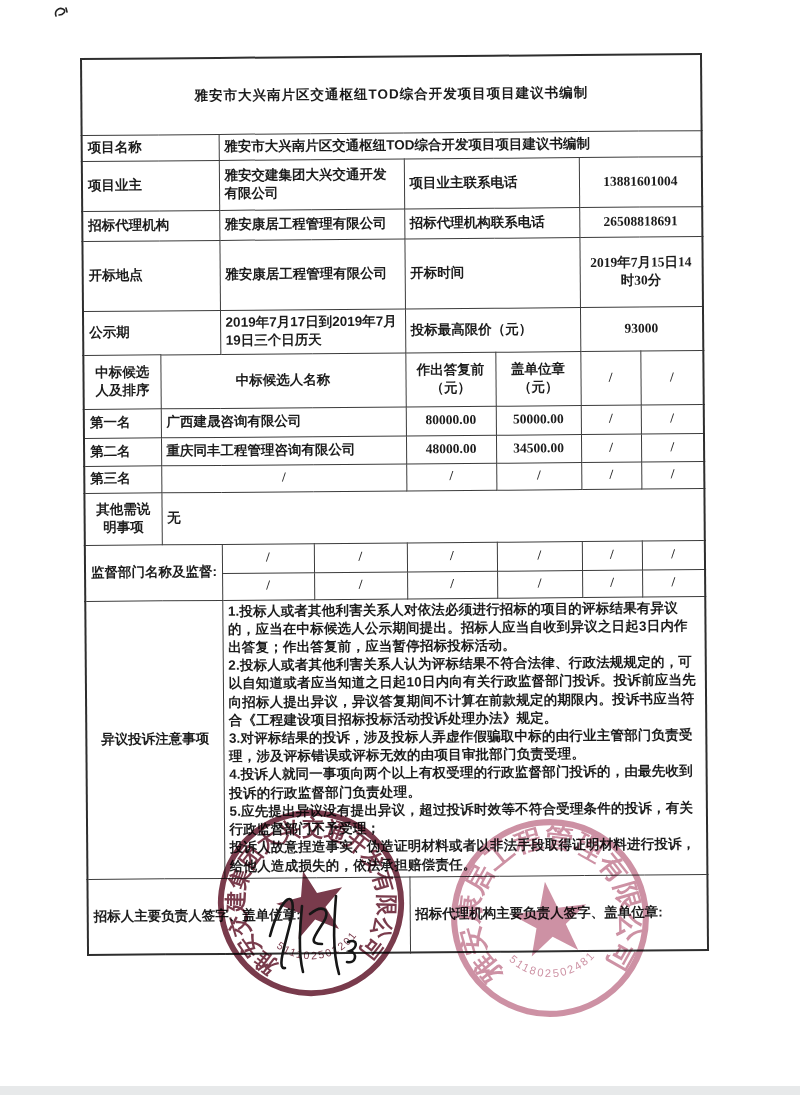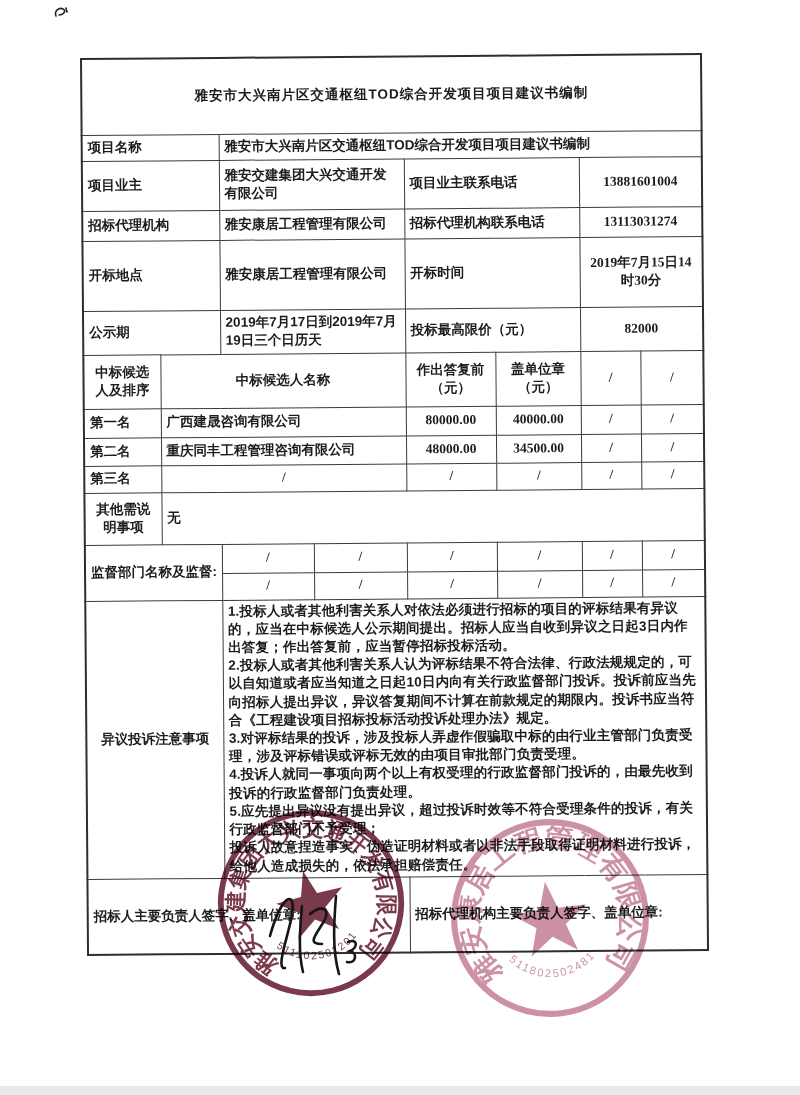--- a/index.html
+++ b/index.html
@@ -97,51 +97,51 @@
       <td class="lbl" colspan="2">项目业主</td>
       <td class="lbl" colspan="2">雅安交建集团大兴交通开发有限公司</td>
       <td class="lbl" colspan="2">项目业主联系电话</td>
       <td class="num" colspan="2">13881601004</td>
     </tr>
 
     <tr style="height:30px">
       <td class="lbl" colspan="2">招标代理机构</td>
       <td class="lbl" colspan="2">雅安康居工程管理有限公司</td>
       <td class="lbl nowrap" colspan="2">招标代理机构联系电话</td>
-      <td class="num" colspan="2">13113031274</td>
+      <td class="num" colspan="2">26508818691</td>
     </tr>
 
     <tr style="height:70px">
       <td class="lbl" colspan="2">开标地点</td>
       <td class="lbl" colspan="2">雅安康居工程管理有限公司</td>
       <td class="lbl" colspan="2">开标时间</td>
       <td class="num" colspan="2">2019年7月15日14时30分</td>
     </tr>
 
     <tr style="height:44px">
       <td class="lbl" colspan="2">公示期</td>
       <td class="lbl" colspan="2">2019年7月17日到2019年7月19日三个日历天</td>
       <td class="lbl" colspan="2">投标最高限价（元）</td>
-      <td class="num" colspan="2">82000</td>
+      <td class="num" colspan="2">93000</td>
     </tr>
 
     <tr style="height:54px">
       <td class="ctr">中标候选人及排序</td>
       <td class="ctr" colspan="3">中标候选人名称</td>
       <td class="ctr">作出答复前（元）</td>
       <td class="ctr">盖单位章（元）</td>
       <td class="num">/</td>
       <td class="num">/</td>
     </tr>
 
     <tr style="height:29px">
       <td class="lbl">第一名</td>
       <td class="lbl" colspan="3">广西建晟咨询有限公司</td>
       <td class="num">80000.00</td>
-      <td class="num">40000.00</td>
+      <td class="num">50000.00</td>
       <td class="num">/</td>
       <td class="num">/</td>
     </tr>
 
     <tr style="height:28px">
       <td class="lbl">第二名</td>
       <td class="lbl" colspan="3">重庆同丰工程管理咨询有限公司</td>
       <td class="num">48000.00</td>
       <td class="num">34500.00</td>
       <td class="num">/</td>

